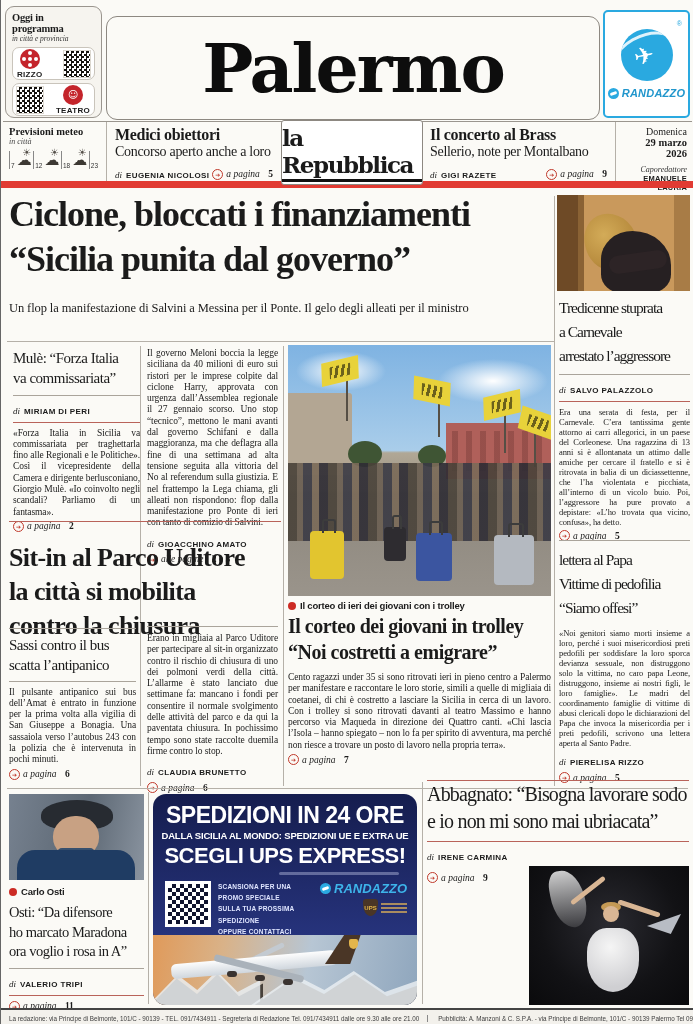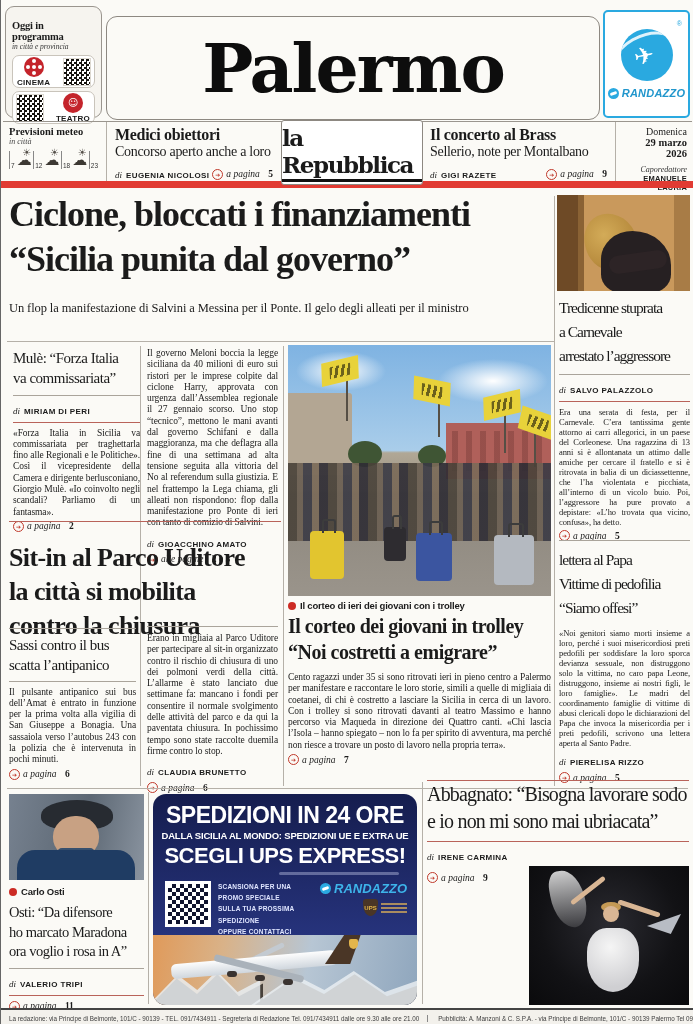--- a/index.html
+++ b/index.html
@@ -1,21 +1,21 @@
 <!DOCTYPE html>
 <html><head>
 <meta charset="utf-8">
 <style>
   html,body{margin:0;padding:0;background:#e8e6e0;}
   .page{position:relative;width:693px;height:1024px;margin:0 auto;background:#fbfaf6;
         border-left:1px solid #666;border-right:1px solid #666;overflow:hidden;
         font-family:"Liberation Serif",serif;color:#1b1b1b;}
   
   .promo-box{position:absolute;left:4px;top:6px;width:97px;height:112px;border:1.5px solid #9a958e;
-             border-radius:9px;background:#f6f4ef;box-sizing:border-box;padding:13px 6px;}
+             border-radius:9px;background:#f6f4ef;box-sizing:border-box;padding:5px 6px;}
   .promo-title{font:bold 10.5px "Liberation Serif",serif;letter-spacing:-.2px;}
   .promo-sub{font:italic 7.5px "Liberation Serif",serif;color:#333;margin-bottom:4px;}
   .promo-row{display:flex;align-items:center;justify-content:space-between;height:33px;
              border:1px solid #c9c4bb;border-radius:7px;background:#fff;margin-top:3px;padding:2px 4px;box-sizing:border-box;}
   .reel-icon{width:20px;height:20px;border-radius:50%;background:#c4242b;position:relative;flex:0 0 auto;}
   .reel-icon::before{content:"";position:absolute;left:8px;top:8px;width:4px;height:4px;border-radius:50%;background:#fff;
       box-shadow:0 -6px 0 #fff,0 6px 0 #fff,-6px 0 0 #fff,6px 0 0 #fff;}
   .masks-icon{width:20px;height:20px;border-radius:50%;background:#c4242b;color:#fff;display:flex;align-items:center;justify-content:center;
       font:10px "DejaVu Sans",sans-serif;flex:0 0 auto;}
   .masks-icon::before{content:"\263A";}
@@ -188,21 +188,21 @@
 <body>
 
 <div class="page">
 
   <div class="promo-box">
     <div class="promo-title">Oggi in programma</div>
     <div class="promo-sub">in città e provincia</div>
     <div class="promo-row">
       <div class="promo-cellcol">
         <span class="reel-icon"></span>
-        <span class="promo-label">CINEMA</span>
+        <span class="promo-label">RIZZO</span>
       </div>
       <span class="qr"></span>
     </div>
     <div class="promo-row">
       <span class="qr"></span>
       <div class="promo-cellcol">
         <span class="masks-icon"></span>
         <span class="promo-label">TEATRO</span>
       </div>
     </div>

